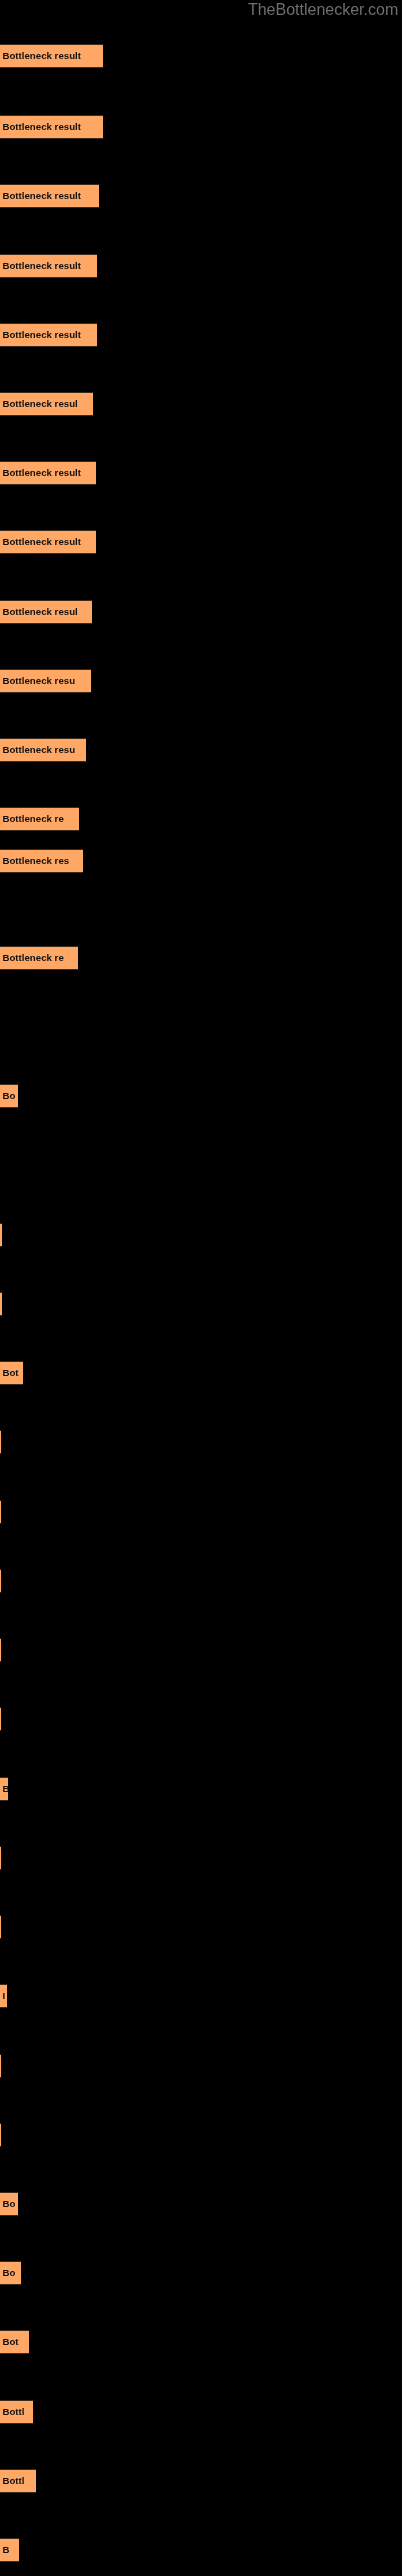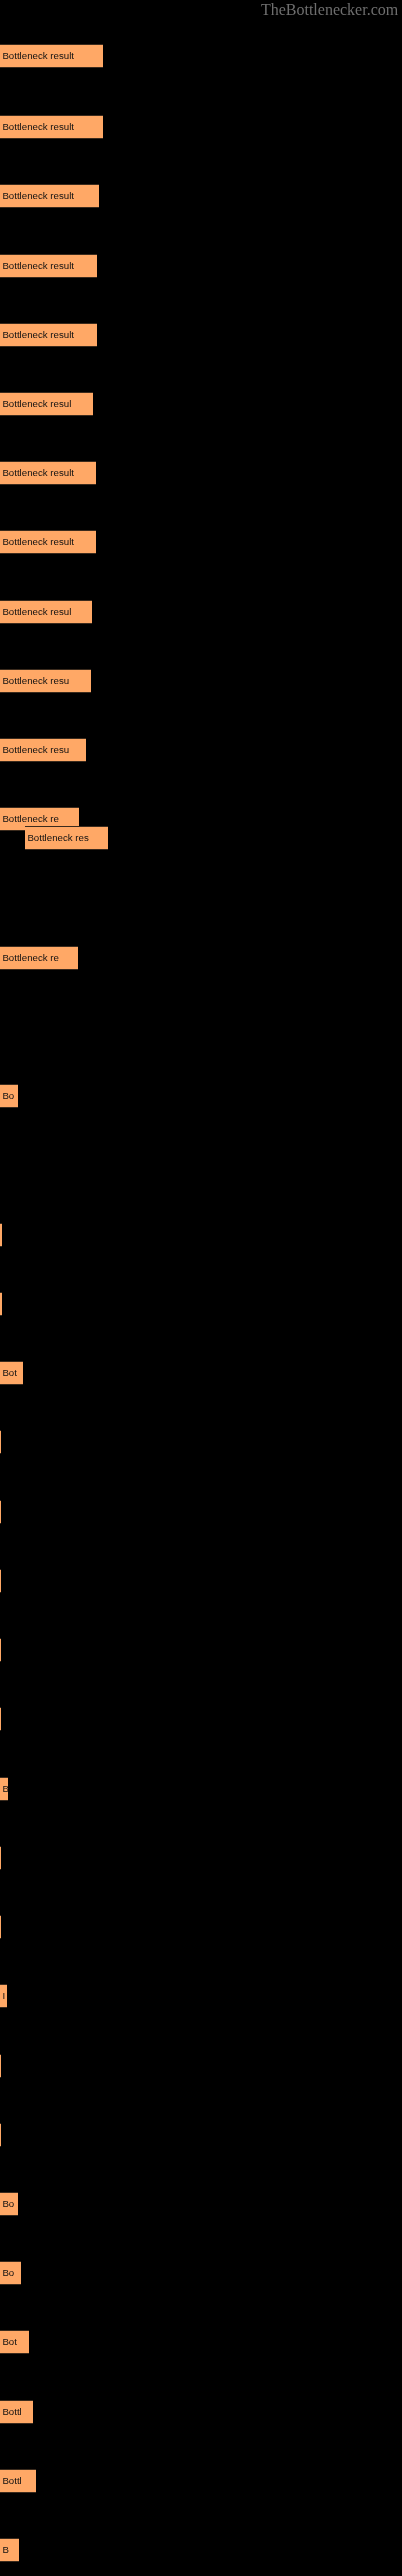--- a/index.html
+++ b/index.html
@@ -21,35 +21,36 @@
     top: 0;
     width: 403px;
     height: 2576px;
     background: #000000;
   }
 
   #watermark-title {
     position: absolute;
     right: 4.8px;
     top: 0.8px;
-    font-family: Liberation Serif, serif;
+    font-family: Liberation Sans, sans-serif;
     font-size: 16px;
     line-height: 17.7px;
     color: #6e6e6e;
     letter-spacing: 0px;
     white-space: nowrap;
     text-align: right;
   }
 
   #bars-layer {
     position: absolute;
     left: 0;
     top: 0;
     width: 403px;
     height: 2576px;
+    font-weight: bold;
   }
 
   .bar-row {
     position: absolute;
     left: 0;
   }
 
   .bar-rect {
     position: absolute;
     left: 0;
@@ -136,21 +137,21 @@
       <div class="bar-row" style="top: 738px; height: 24px; width: 403px;">
         <div class="bar-rect" style="width: 86px; background: rgb(255, 168, 102); border-top-color: rgb(58, 42, 28); border-bottom-color: rgb(58, 42, 28);">
           <span class="bar-label" style="color: rgb(17, 17, 17);">Bottleneck resu</span>
         </div>
       </div>
       <div class="bar-row" style="top: 807px; height: 24px; width: 403px;">
         <div class="bar-rect" style="width: 79px; background: rgb(255, 168, 102); border-top-color: rgb(58, 42, 28); border-bottom-color: rgb(58, 42, 28);">
           <span class="bar-label" style="color: rgb(17, 17, 17);">Bottleneck re</span>
         </div>
       </div>
-      <div class="bar-row" style="top: 826px; height: 24px; width: 355px; margin-left: 25px;">
+      <div class="bar-row" style="top: 849px; height: 24px; width: 355px;">
         <div class="bar-rect" style="width: 83px; background: rgb(255, 168, 102); border-top-color: rgb(58, 42, 28); border-bottom-color: rgb(58, 42, 28);">
           <span class="bar-label" style="color: rgb(17, 17, 17);">Bottleneck res</span>
         </div>
       </div>
       <div class="bar-row" style="top: 946px; height: 24px; width: 403px;">
         <div class="bar-rect" style="width: 78px; background: rgb(255, 168, 102); border-top-color: rgb(58, 42, 28); border-bottom-color: rgb(58, 42, 28);">
           <span class="bar-label" style="color: rgb(17, 17, 17);">Bottleneck re</span>
         </div>
       </div>
       <div class="bar-row" style="top: 1084px; height: 24px; width: 403px;">

